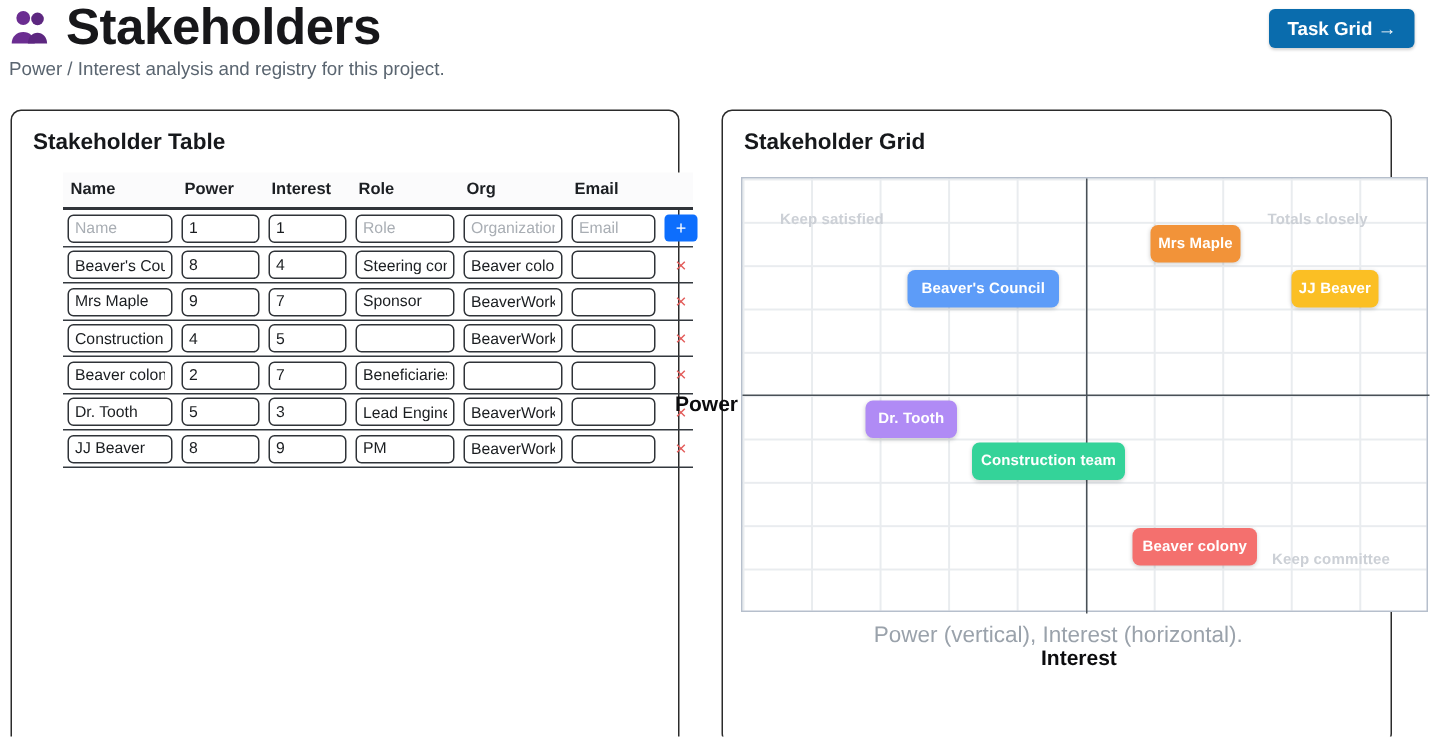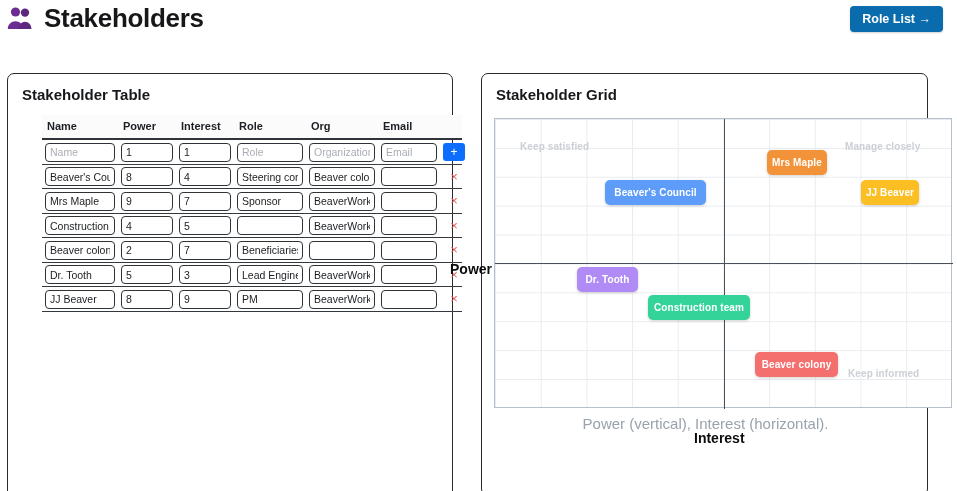--- a/index.html
+++ b/index.html
@@ -11,21 +11,21 @@
     color: #212529;
     overflow: hidden;
   }
   #page { position: relative; width: 957px; height: 491px; }
 
   
   .header-row { position: absolute; left: 0; top: 0; width: 957px; height: 62px; }
   .title-wrap { position: absolute; left: 6px; top: 3px; display: flex; align-items: center; gap: 10px; }
   .people-icon { width: 28px; height: 26px; position: relative; display: block; }
   .page-title {
-    font-size: 26px; font-weight: bold; letter-spacing: -0.3px;
+    font-size: 34px; font-weight: bold; letter-spacing: -0.3px;
     color: #17171a; line-height: 30px; margin: 0;
   }
   .subtitle {
     position: absolute; left: 6px; top: 38px;
     font-size: 12.5px; color: #5a6570; line-height: 16px;
   }
   .task-list-btn {
     position: absolute; right: 14px; top: 6px;
     background: #0a6cad; color: #fff; border: none; border-radius: 4px;
     font-size: 12.5px; font-weight: bold; font-family: "Liberation Sans", sans-serif;
@@ -147,21 +147,22 @@
       <span class="people-icon">
         <svg width="28" height="26" viewBox="0 0 28 26" aria-hidden="true">
           <circle cx="9.5" cy="7" r="4.6" fill="#6b2d91"></circle>
           <circle cx="19" cy="7.6" r="4.2" fill="#5d2780"></circle>
           <path d="M1.8 24c0-4.6 3.4-7.7 7.7-7.7s7.7 3.1 7.7 7.7z" fill="#6b2d91"></path>
           <path d="M12.6 24c0-4.3 3-7.2 6.4-7.2s6.4 2.9 6.4 7.2z" fill="#5d2780"></path>
         </svg>
       </span>
       <h1 class="page-title">Stakeholders</h1>
     </div>
-    <button class="task-list-btn">Role List →</button>
+    <div class="subtitle">Power / Interest analysis and registry for this project.</div>
+    <button class="task-list-btn">Task Grid →</button>
   </div>
 
   <div class="card" id="table-card">
     <div class="card-title">Stakeholder Table</div>
     <div class="tbl-wrap">
       <table class="stk">
         <colgroup>
           <col class="col-name">
             <col class="col-power">
             <col class="col-int">
@@ -264,22 +265,22 @@
     </div>
   </div>
 
   <div class="card" id="grid-card">
     <div class="card-title">Stakeholder Grid</div>
 
     <div id="matrix">
       <div class="axis-mid-v"></div>
       <div class="axis-mid-h"></div>
       <div class="quad-label q-ks">Keep satisfied</div>
-      <div class="quad-label q-mc">Manage closely</div>
-      <div class="quad-label q-ki">Keep informed</div>
+      <div class="quad-label q-mc">Totals closely</div>
+      <div class="quad-label q-ki">Keep committee</div>
       <div id="chips">
           <div class="chip" style="left: 272px; top: 31px; width: 60px; background: rgb(242, 147, 57);">Mrs Maple</div>
           <div class="chip" style="left: 110px; top: 61px; width: 101px; background: rgb(93, 156, 248);">Beaver's Council</div>
           <div class="chip" style="left: 366px; top: 61px; width: 58px; background: rgb(251, 191, 36);">JJ Beaver</div>
           <div class="chip" style="left: 82px; top: 148px; width: 61px; background: rgb(176, 139, 245);">Dr. Tooth</div>
           <div class="chip" style="left: 153px; top: 176px; width: 102px; background: rgb(52, 211, 153);">Construction team</div>
           <div class="chip" style="left: 260px; top: 233px; width: 83px; background: rgb(244, 112, 110);">Beaver colony</div>
         </div>
     </div>
 

